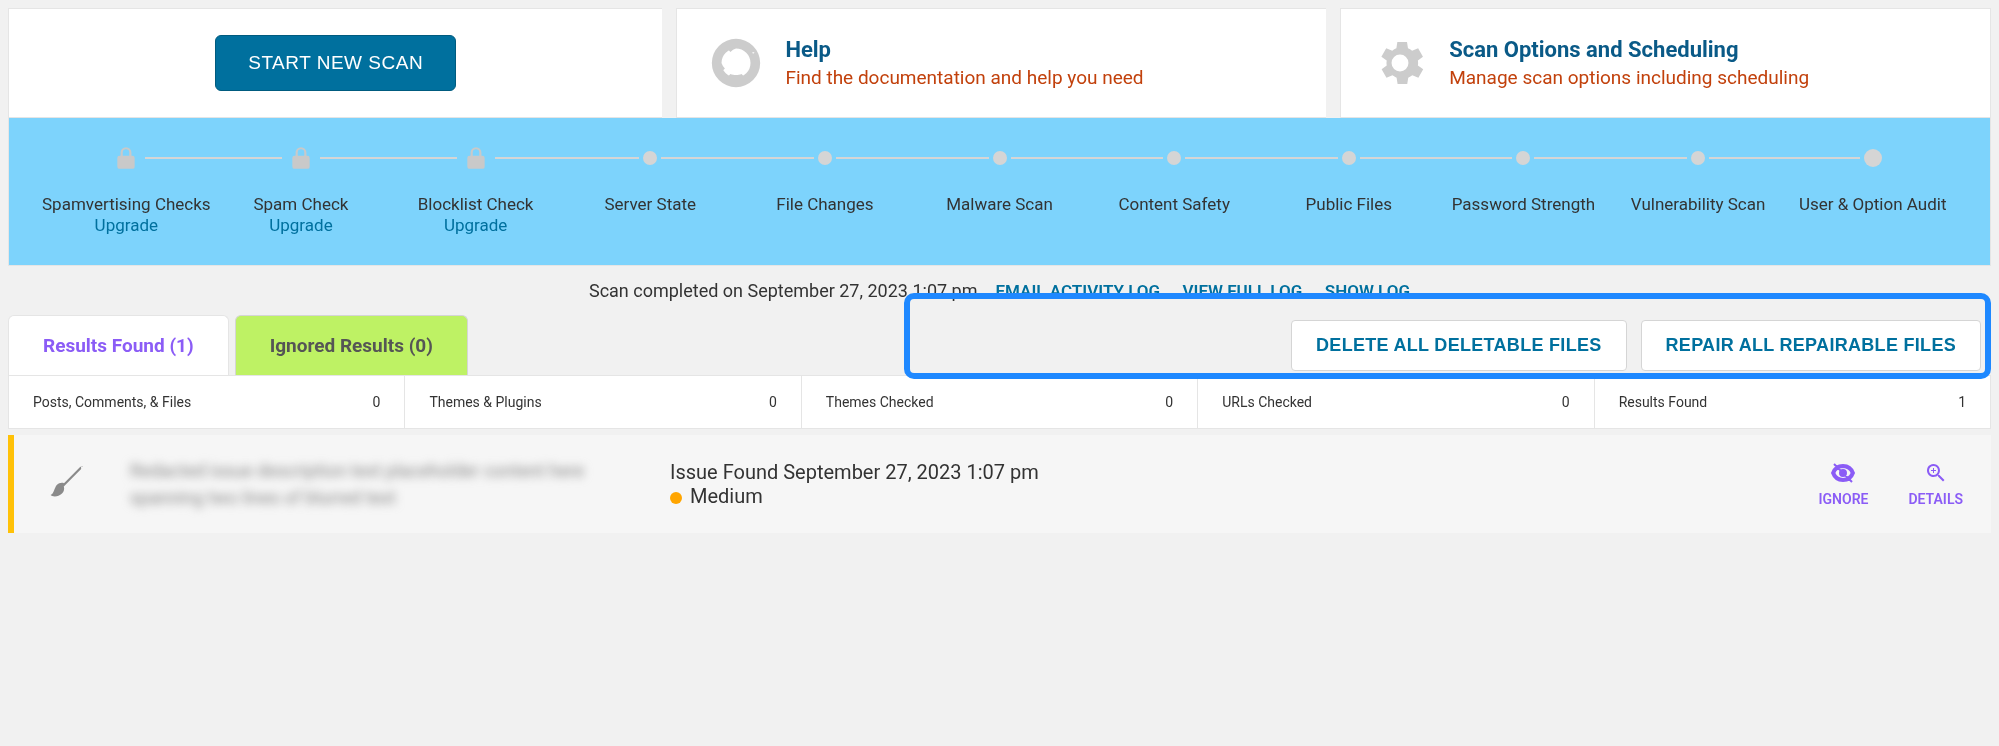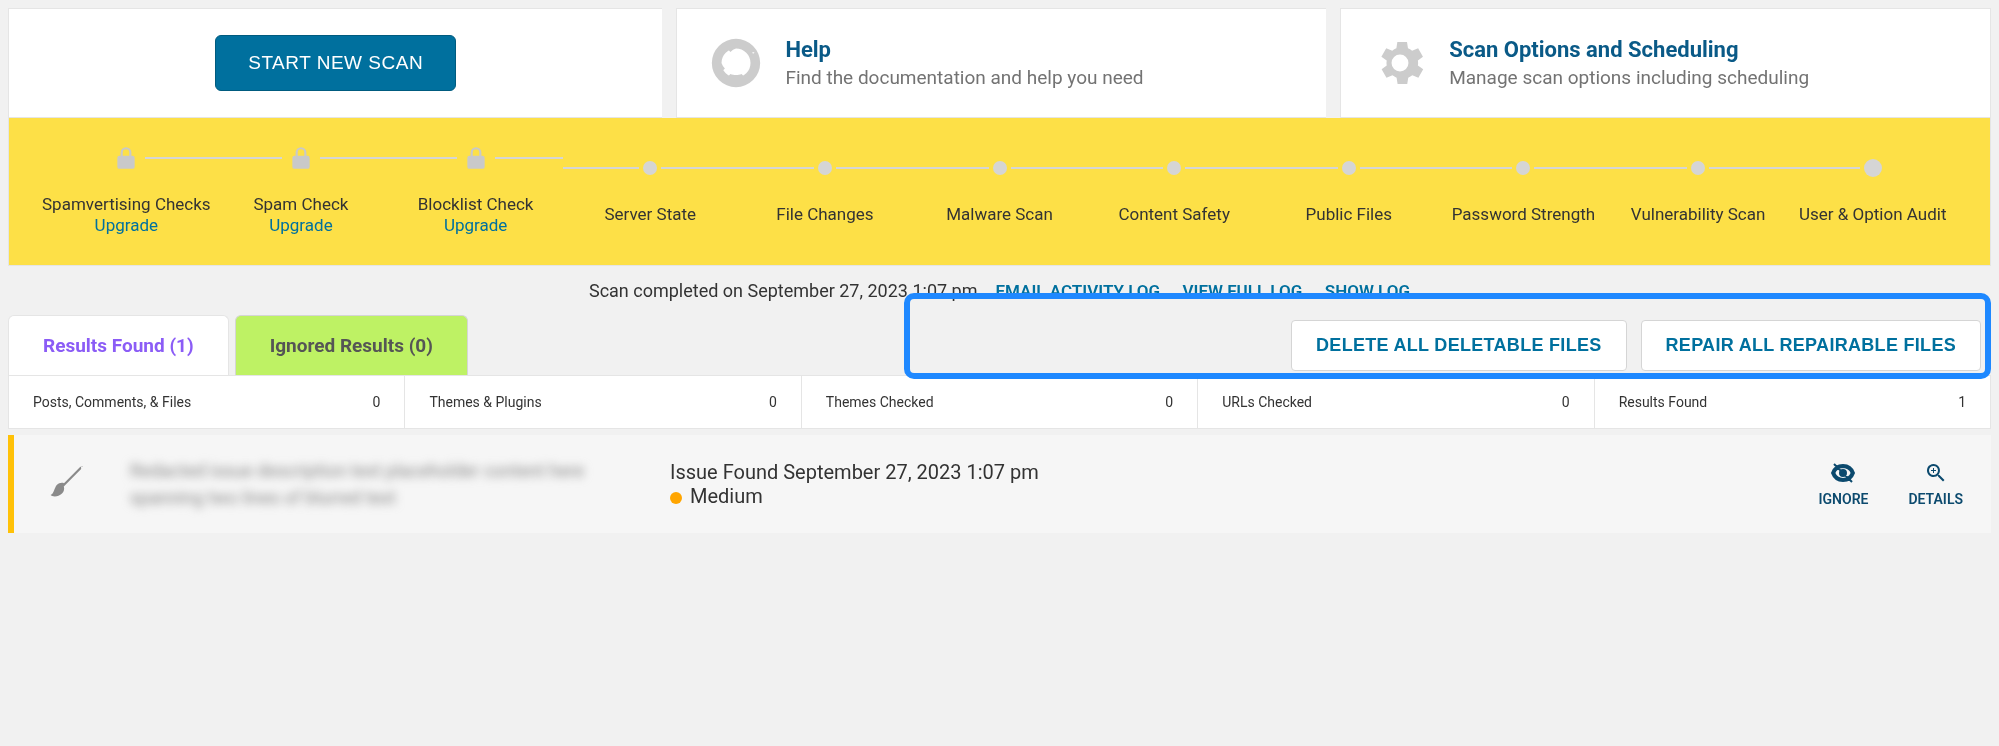--- a/index.html
+++ b/index.html
@@ -8,24 +8,24 @@
 
 
 .top-row { display: flex; gap: 14px; }
 .top-panel { background: #fff; border: 1px solid #e5e5e5; border-right: none; padding: 25px 30px; display: flex; align-items: center; gap: 20px; flex: 1; }
 .top-panel:last-child { border-right: 1px solid #e5e5e5; }
 .top-panel:first-child { justify-content: center; flex: 0 0 33%; }
 
 .btn-primary { background: #00709e; color: #fff; border: 1px solid #005b7f; border-radius: 6px; padding: 16px 32px; font-size: 19px; font-weight: 500; cursor: pointer; letter-spacing: 0.5px; }
 .panel-icon { width: 58px; height: 58px; display: flex; align-items: center; justify-content: center; color: #ccc; }
 .panel-text h3 { color: #0a5a87; font-size: 22px; font-weight: 700; margin-bottom: 4px; }
-.panel-text p { color: #737373; font-size: 19px; font-weight: 400; }
-
-
-.steps-bar { background: #fde047; border: 1px solid #e5e5e5; border-top: none; padding: 25px 30px 30px; display: flex; align-items: center; justify-content: space-between; }
+.panel-text p { color: #c2410c; font-size: 19px; font-weight: 400; }
+
+
+.steps-bar { background: #7dd3fc; border: 1px solid #e5e5e5; border-top: none; padding: 25px 30px 30px; display: flex; align-items: flex-start; justify-content: space-between; }
 .step { display: flex; flex-direction: column; align-items: center; text-align: center; flex: 1; position: relative; }
 .step-node-wrap { display: flex; align-items: center; width: 100%; height: 30px; }
 .step-line { flex: 1; height: 2px; background: #d5d5d5; }
 .step-line.hidden { visibility: hidden; }
 .step-dot { width: 14px; height: 14px; border-radius: 50%; background: #d5d5d5; margin: 0 4px; }
 .step-dot.bigger { width: 18px; height: 18px; }
 .lock-icon { width: 26px; height: 30px; color: #c9c9c9; margin: 0 6px; }
 .step-label { font-size: 17px; color: #333; font-weight: 400; margin-top: 20px; line-height: 1.3; }
 .step-link { color: #00709e; font-size: 17px; cursor: pointer; }
 
@@ -53,21 +53,21 @@
 .stat .val { font-weight: 400; }
 
 
 .issue-row { display: flex; align-items: center; background: #f6f6f6; border-left: 6px solid #ffc107; padding: 22px 28px; margin-top: 6px; }
 .issue-icon { width: 48px; height: 48px; color: #8a8a8a; margin-right: 40px; }
 .issue-body { flex: 1; display: flex; align-items: center; gap: 40px; }
 .issue-title { filter: blur(5px); font-size: 18px; color: #888; line-height: 1.5; max-width: 500px; }
 .issue-meta { font-size: 20px; color: #333; }
 .sev-dot { display: inline-block; width: 12px; height: 12px; border-radius: 50%; background: #ffa500; margin-right: 8px; vertical-align: middle; }
 .issue-actions { display: flex; gap: 40px; margin-left: auto; }
-.issue-action { display: flex; flex-direction: column; align-items: center; color: #0c4a6e; cursor: pointer; font-size: 14px; font-weight: 600; }
+.issue-action { display: flex; flex-direction: column; align-items: center; color: #8b5cf6; cursor: pointer; font-size: 14px; font-weight: 600; }
 .issue-action svg { width: 30px; height: 24px; margin-bottom: 6px; }
 </style>
 </head>
 <body>
 
 <div class="container">
 
   <div class="top-row">
     <div class="top-panel">
       <button class="btn-primary">START NEW SCAN</button>

